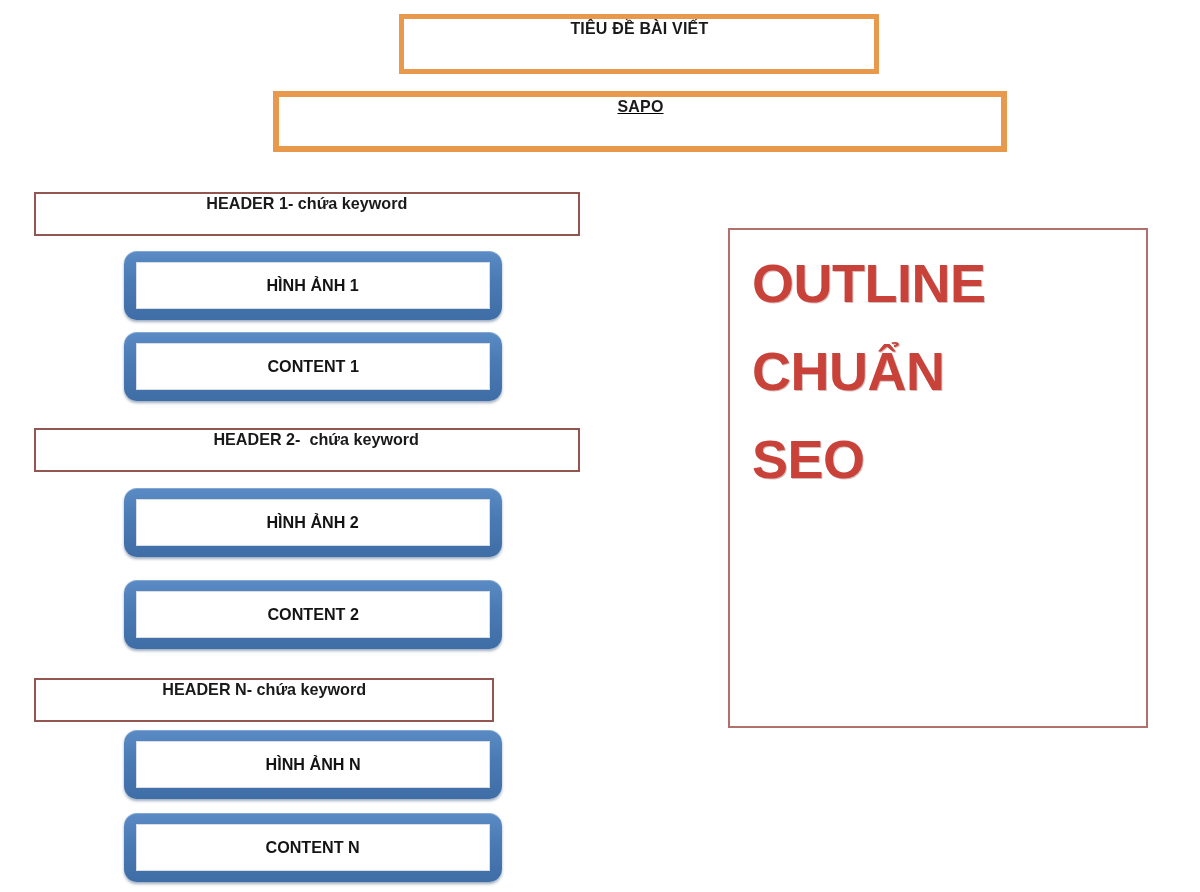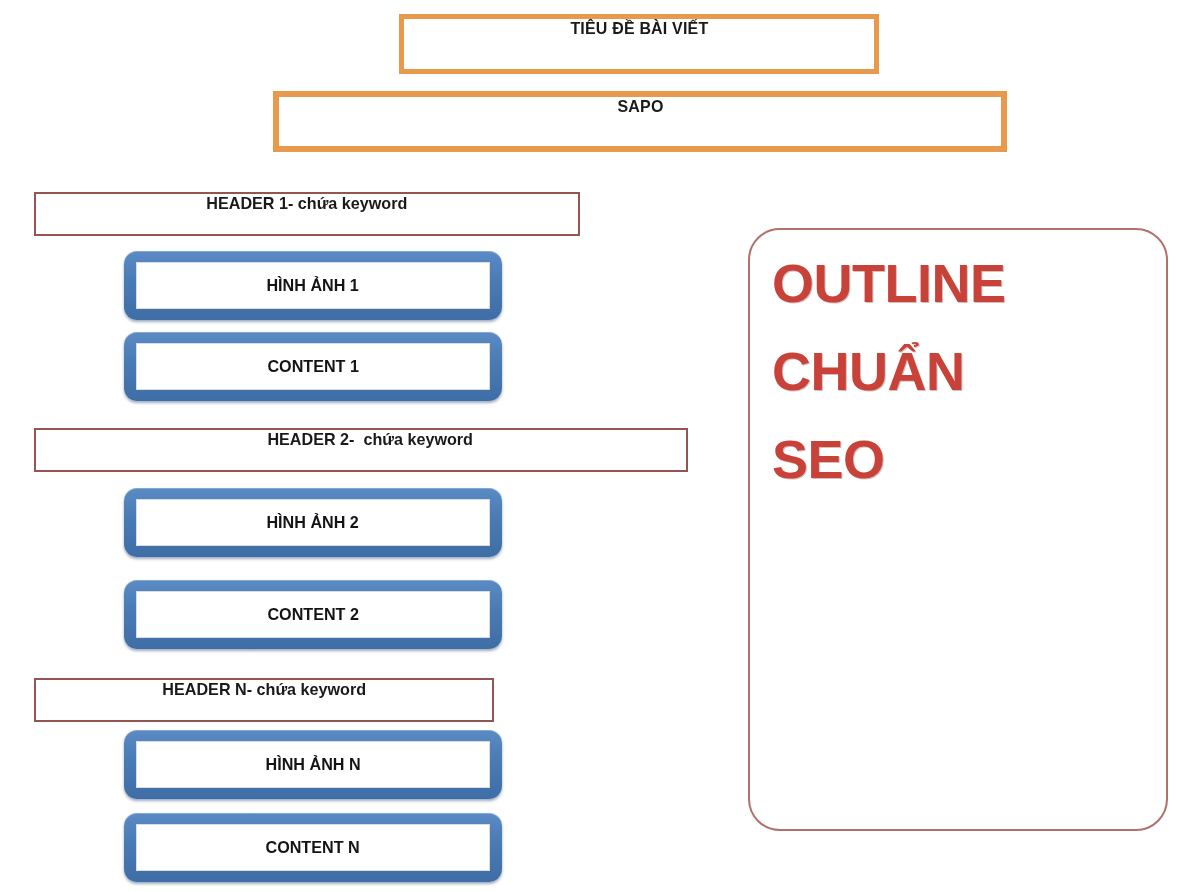--- a/index.html
+++ b/index.html
@@ -111,41 +111,41 @@
 </style>
 </head>
 <body>
 
 <div class="canvas">
 
   <div class="node orange-box title" style="left:399px; top:14px; width:480px; height:60px;">
     <span class="label">TIÊU ĐỀ BÀI VIẾT</span>
   </div>
 
-  <div class="node orange-box sapo" style="left:273px; top:91px; width:734px; height:61px;">
+  <div class="node orange-box sapo" style="left:273px; top:91px; width:734px; height:61px;text-decoration:underline;">
     <span class="label">SAPO</span>
   </div>
 
   <div class="node header-box" style="left:34px; top:192px; width:546px; height:44px;">
     <span class="label">HEADER 1- chứa keyword</span>
   </div>
 
   <div class="node blue-box" style="left:124px; top:251px; width:378px; height:69px;">
     <span class="inner">
       <span class="label">HÌNH ẢNH 1</span>
     </span>
   </div>
 
   <div class="node blue-box" style="left:124px; top:332px; width:378px; height:69px;">
     <span class="inner">
       <span class="label">CONTENT 1</span>
     </span>
   </div>
 
-  <div class="node header-box" style="left:34px; top:428px; width:654px; height:44px;padding-left:19px;">
+  <div class="node header-box" style="left:34px; top:428px; width:546px; height:44px;padding-left:19px;">
     <span class="label">HEADER 2-  chứa keyword</span>
   </div>
 
   <div class="node blue-box" style="left:124px; top:488px; width:378px; height:69px;">
     <span class="inner">
       <span class="label">HÌNH ẢNH 2</span>
     </span>
   </div>
 
   <div class="node blue-box" style="left:124px; top:580px; width:378px; height:69px;">
@@ -163,19 +163,19 @@
       <span class="label">HÌNH ẢNH N</span>
     </span>
   </div>
 
   <div class="node blue-box" style="left:124px; top:813px; width:378px; height:69px;">
     <span class="inner">
       <span class="label">CONTENT N</span>
     </span>
   </div>
 
-  <div class="outline-panel" style="left:748px; top:228px; width:420px; height:603px;border-radius:32px;">
+  <div class="outline-panel" style="left:728px; top:228px; width:420px; height:500px;">
     <div class="oline">OUTLINE</div>
     <div class="oline">CHUẨN</div>
     <div class="oline">SEO</div>
   </div>
 
 </div>
 
 </body></html>

